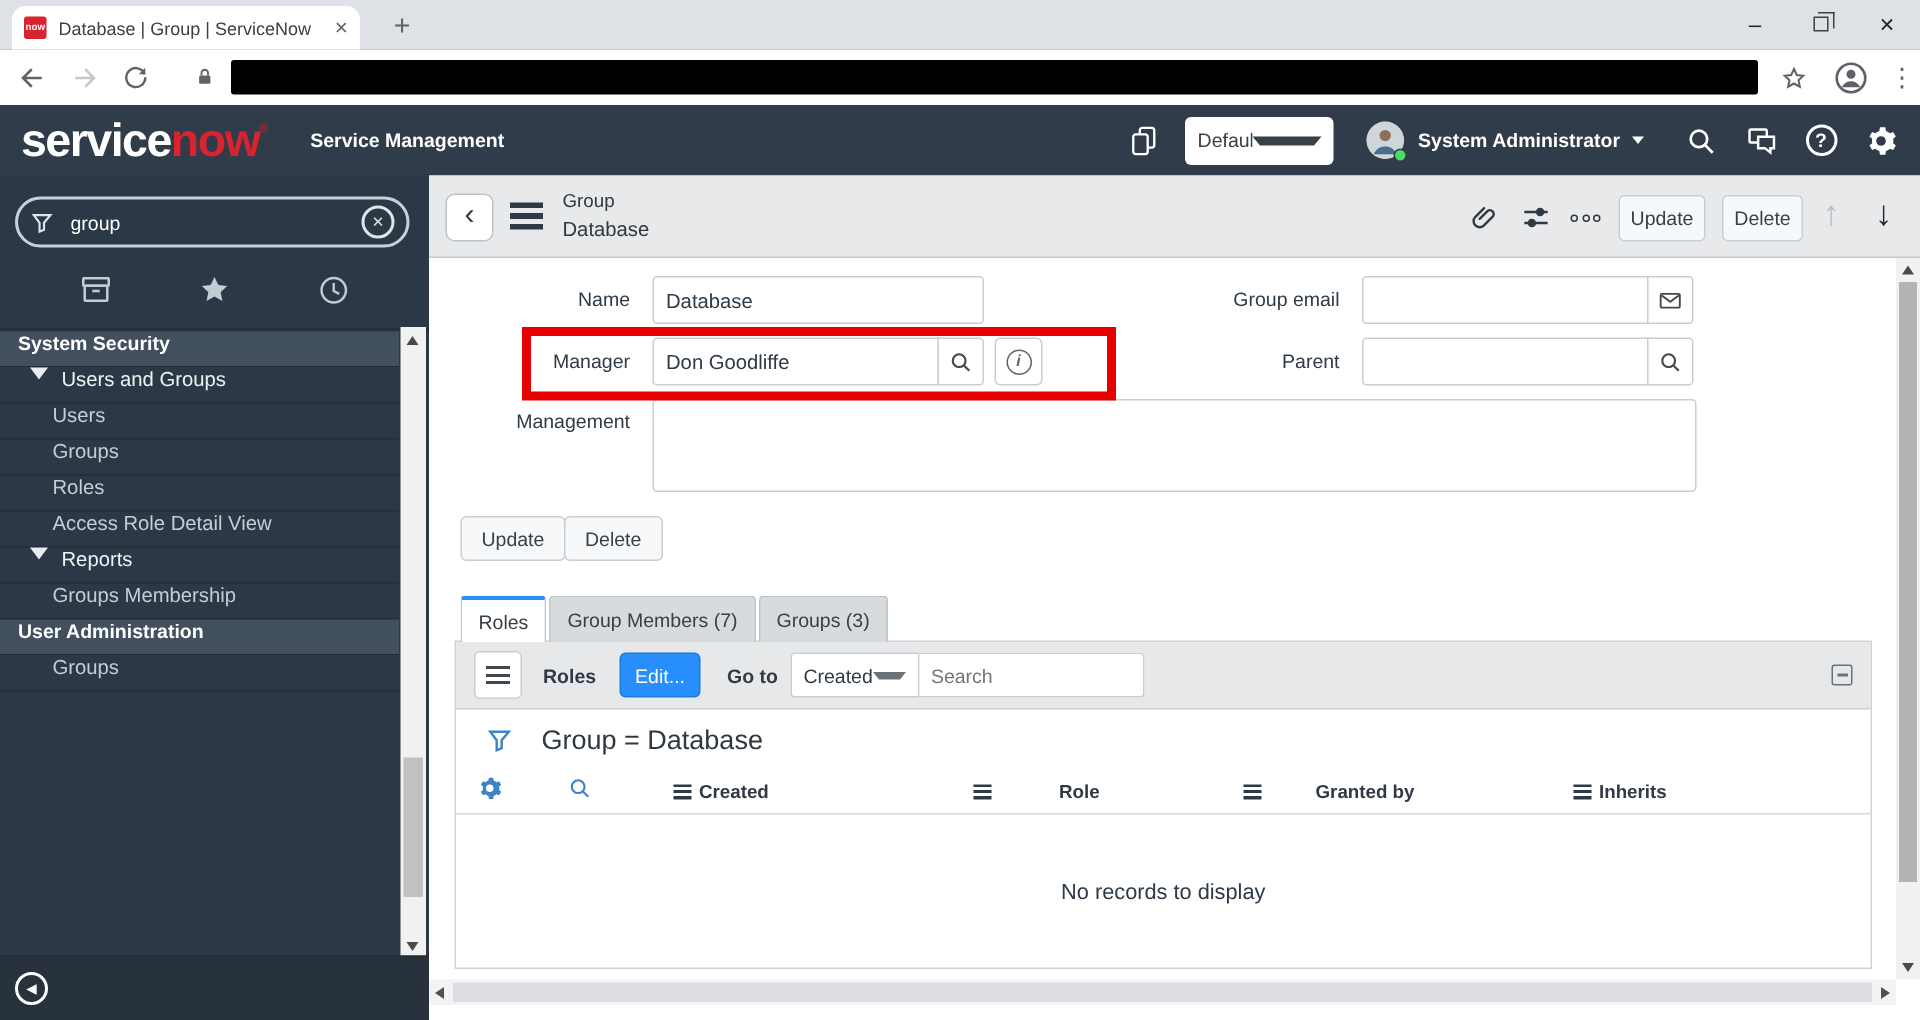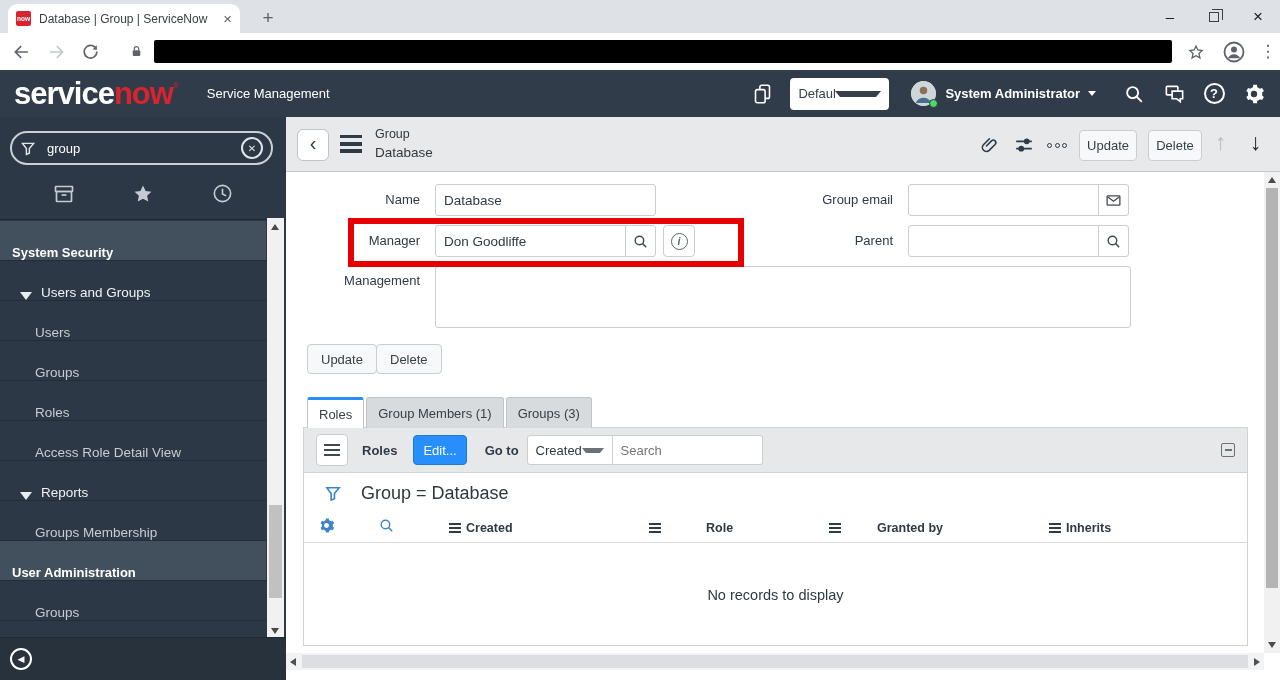--- a/index.html
+++ b/index.html
@@ -20,41 +20,41 @@
   .toolbar{position:absolute;left:0;top:33px;width:1280px;height:37px;background:#fff;display:flex;align-items:center;}
   .ticon{width:24px;height:24px;margin-left:10px;display:flex;align-items:center;justify-content:center;flex:0 0 auto;}
   .redact{height:23px;background:#000;border-radius:2px;flex:0 0 auto;margin-left:6px;width:1018px;}
 
   
   .banner{position:absolute;left:0;top:70px;width:1280px;height:47px;background:#303c49;display:flex;align-items:center;}
   .logo{display:flex;align-items:flex-start;margin-left:14px;}
   .logo .svc{color:#fff;font-size:31px;font-weight:bold;letter-spacing:-1px;line-height:34px;}
   .logo .now{color:#d9232e;font-size:31px;font-weight:bold;letter-spacing:-1px;line-height:34px;}
   .logo .reg{color:#d9232e;font-size:8px;margin-top:4px;}
-  .banner-sub{color:#fff;font-size:13px;font-weight:normal;margin-left:28px;}
+  .banner-sub{color:#fff;font-size:13px;font-weight:bold;margin-left:28px;}
   .banner-right{margin-left:auto;display:flex;align-items:center;margin-right:14px;}
   .bicon{width:24px;height:24px;display:flex;align-items:center;justify-content:center;margin-left:16px;}
   .updset{width:99px;height:32px;background:#fff;border-radius:4px;margin-left:16px;display:flex;align-items:center;padding:0 8px;}
   .updset span{font-size:13px;color:#374046;flex:1;white-space:nowrap;overflow:hidden;}
   .tri-dn{width:0;height:0;border-left:5px solid transparent;border-right:5px solid transparent;border-top:6px solid #374046;flex:0 0 auto;}
   .avatar{position:relative;width:25px;height:25px;border-radius:50%;background:#dfd3c3;margin-left:22px;overflow:visible;flex:0 0 auto;}
   .avatar svg{position:absolute;left:0;top:0;border-radius:50%;}
   .presence{position:absolute;right:-2px;bottom:-2px;width:9px;height:9px;border-radius:50%;background:#4cd964;border:1.5px solid #303c49;}
   .uname{color:#fff;font-size:13px;font-weight:bold;margin-left:9px;}
   .tri-dn-w{width:0;height:0;border-left:4.5px solid transparent;border-right:4.5px solid transparent;border-top:5.5px solid #fff;margin-left:8px;}
   .circ-glyph{width:21px;height:21px;border:2px solid #fff;border-radius:50%;color:#fff;font-size:13px;font-weight:bold;display:flex;align-items:center;justify-content:center;}
 
   
   .sidebar{position:absolute;left:0;top:117px;width:286px;height:563px;background:#2c3845;}
   .filter-pill{position:absolute;left:10px;top:14px;width:263px;height:34px;border:2px solid #c9d0d6;border-radius:17px;display:flex;align-items:center;padding:0 8px;}
   .filter-pill input{flex:1;background:transparent;border:none;outline:none;color:#fff;font-size:13px;margin-left:8px;min-width:0;}
   .pill-clear{width:22px;height:22px;border:2px solid #dfe5e9;border-radius:50%;color:#dfe5e9;font-size:10px;display:flex;align-items:center;justify-content:center;flex:0 0 auto;}
   .side-tabs{position:absolute;left:0;top:55px;width:286px;height:48px;display:flex;align-items:center;justify-content:space-around;padding:0 24px;border-bottom:1px solid #1f2a33;}
   .nav{position:absolute;left:0;top:104px;width:266px;}
-  .nav-row{height:40px;border-bottom:1px solid #222d37;display:flex;align-items:flex-end;cursor:pointer;}
+  .nav-row{height:24px;border-bottom:1px solid #222d37;display:flex;align-items:flex-start;cursor:pointer;}
   .nav-row.header{background:#42505d;padding-left:12px;}
   .nav-row.header .nav-label{color:#fff;font-weight:bold;font-size:13px;}
   .nav-row.section{padding-left:20px;}
   .nav-row.section .nav-label{color:#eef2f5;font-size:13.5px;}
   .nav-row.item{padding-left:35px;}
   .nav-row.item .nav-label{color:#c6cdd3;font-size:13.5px;}
   .tri{width:0;height:0;border-left:6px solid transparent;border-right:6px solid transparent;border-top:8px solid #e8edf0;margin-right:9px;}
   .side-scroll{position:absolute;left:267px;top:101px;width:17px;height:422px;background:#f1f1f1;}
   .side-thumb{position:absolute;left:2px;top:287px;width:13px;height:93px;background:#c1c1c1;}
   .sb-up{position:absolute;left:4px;top:6px;width:0;height:0;border-left:4.5px solid transparent;border-right:4.5px solid transparent;border-bottom:6px solid #4a4a4a;}
@@ -370,21 +370,21 @@
     <div class="flabel" style="left:0;top:149px;width:134px;line-height:18px;padding-top:6px;">Management</div>
     <textarea class="ftext" style="left: 149px; top: 149px; width: 696px; height: 62px;"></textarea>
 
     <div class="annot"></div>
 
     <div class="fmbtn" style="left:21px;top:227px;">Update</div>
     <div class="fmbtn" style="left:90px;top:227px;">Delete</div>
 
     <div class="rtabs">
         <div class="rtab active">Roles</div>
-        <div class="rtab">Group Members (1)</div>
+        <div class="rtab">Group Members (7)</div>
         <div class="rtab">Groups (3)</div>
       </div>
 
     <div class="panel">
       <div class="ltoolbar">
         <div class="lmenu-btn">
             <span class="lmenu-ic"></span>
           </div>
         <span class="ltitle">Roles</span>
         <div class="edit-btn">Edit...</div>

